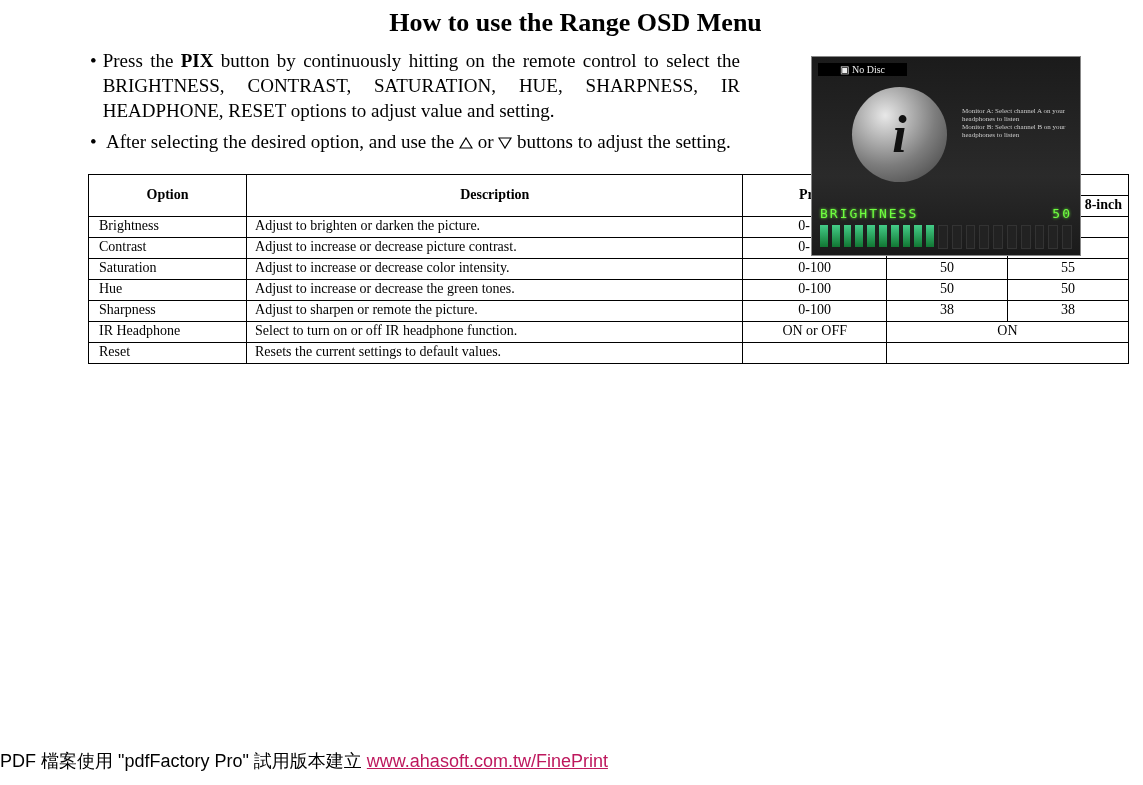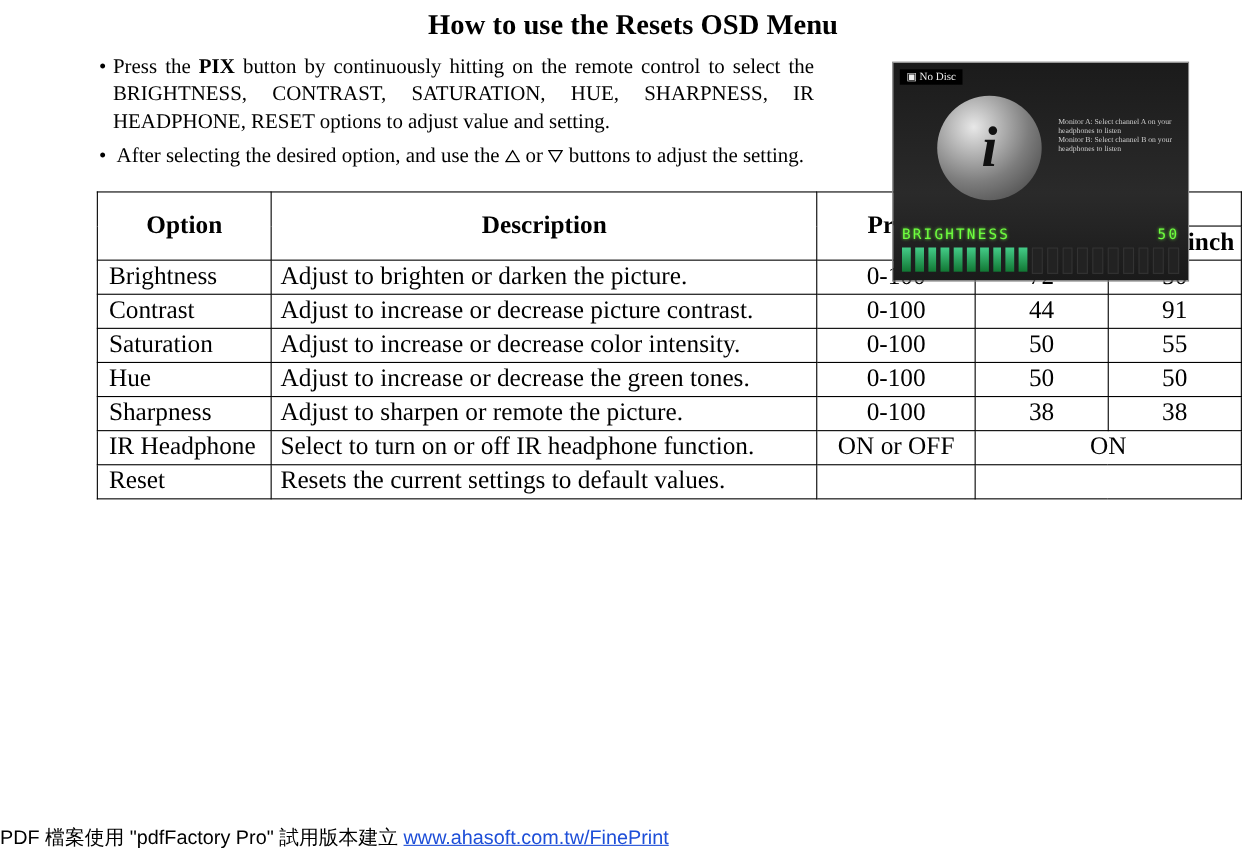--- a/index.html
+++ b/index.html
@@ -45,21 +45,21 @@
     border: 1px solid #888;
     box-sizing: border-box;
     padding: 6px;
     font-size: 10px;
     color: #ddd;
   }
   .illus .no-disc {
     background: #000;
     color: #eee;
     display: inline-block;
-    padding: 1px 6px;
+    padding: 1px 22px;
     font-size: 10px;
     margin-bottom: 4px;
   }
   .illus .icon {
     width: 95px;
     height: 95px;
     border-radius: 50%;
     background: radial-gradient(circle at 35% 30%, #e8e8e8, #7d7d7d 55%, #3a3a3a);
     position: absolute;
     top: 30px;
@@ -131,21 +131,21 @@
   }
   .arrow {
     display: inline-block;
     vertical-align: -1px;
   }
   .arrow svg { display: block; }
   table {
     border-collapse: collapse;
     margin: 20px 0 0 10px;
     width: 1041px;
-    font-size: 23px;
+    font-size: 14px;
   }
   th, td {
     border: 1px solid #000;
     padding: 1px 6px 3px 6px;
     vertical-align: middle;
   }
   th { font-weight: bold; text-align: center; }
   thead tr:first-child th:first-child,
   thead tr:first-child th:nth-child(2),
   thead tr:first-child th:nth-child(3) {
@@ -167,29 +167,29 @@
   }
   .footer {
     position: absolute;
     left: 0;
     bottom: 12px;
     font-family: Arial, "Microsoft JhengHei", sans-serif;
     font-size: 18px;
     color: #000;
   }
   .footer a {
-    color: #1d4ed8;
+    color: #be185d;
     text-decoration: underline;
   }
 </style>
 </head>
 <body>
 
 <div class="container">
-  <h1 class="title">How to use the Resets OSD Menu</h1>
+  <h1 class="title">How to use the Range OSD Menu</h1>
 
   <div class="content-wrap">
 
     <div class="illus">
       <span class="no-disc">▣ <span>No  Disc</span></span>
       <div class="icon"></div>
       <div class="lines">
         <div>Monitor A: Select channel A on your headphones to listen</div>
         <div>Monitor B: Select channel B on your headphones to listen</div>
       </div>

